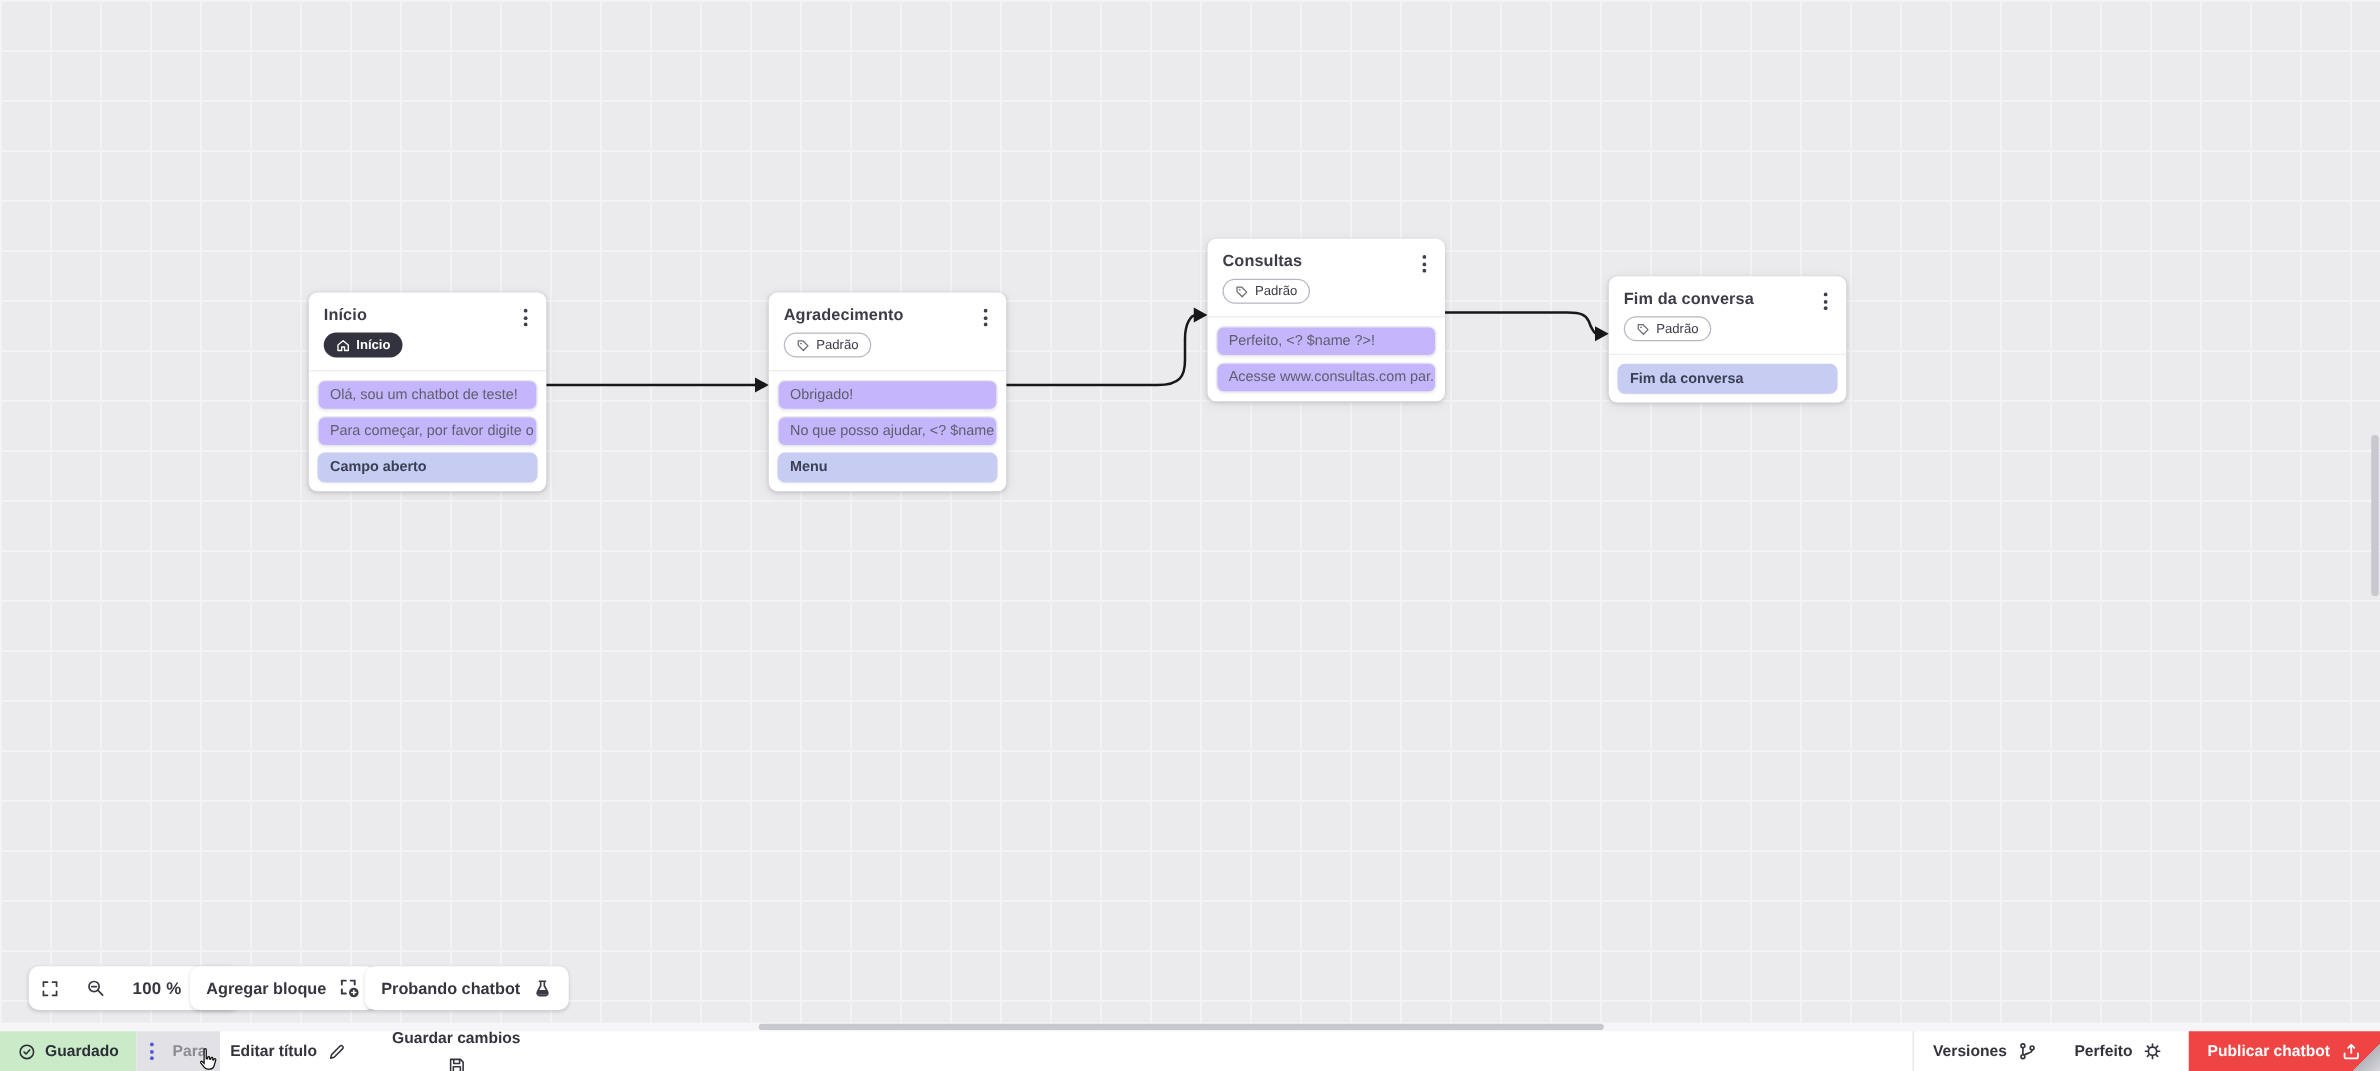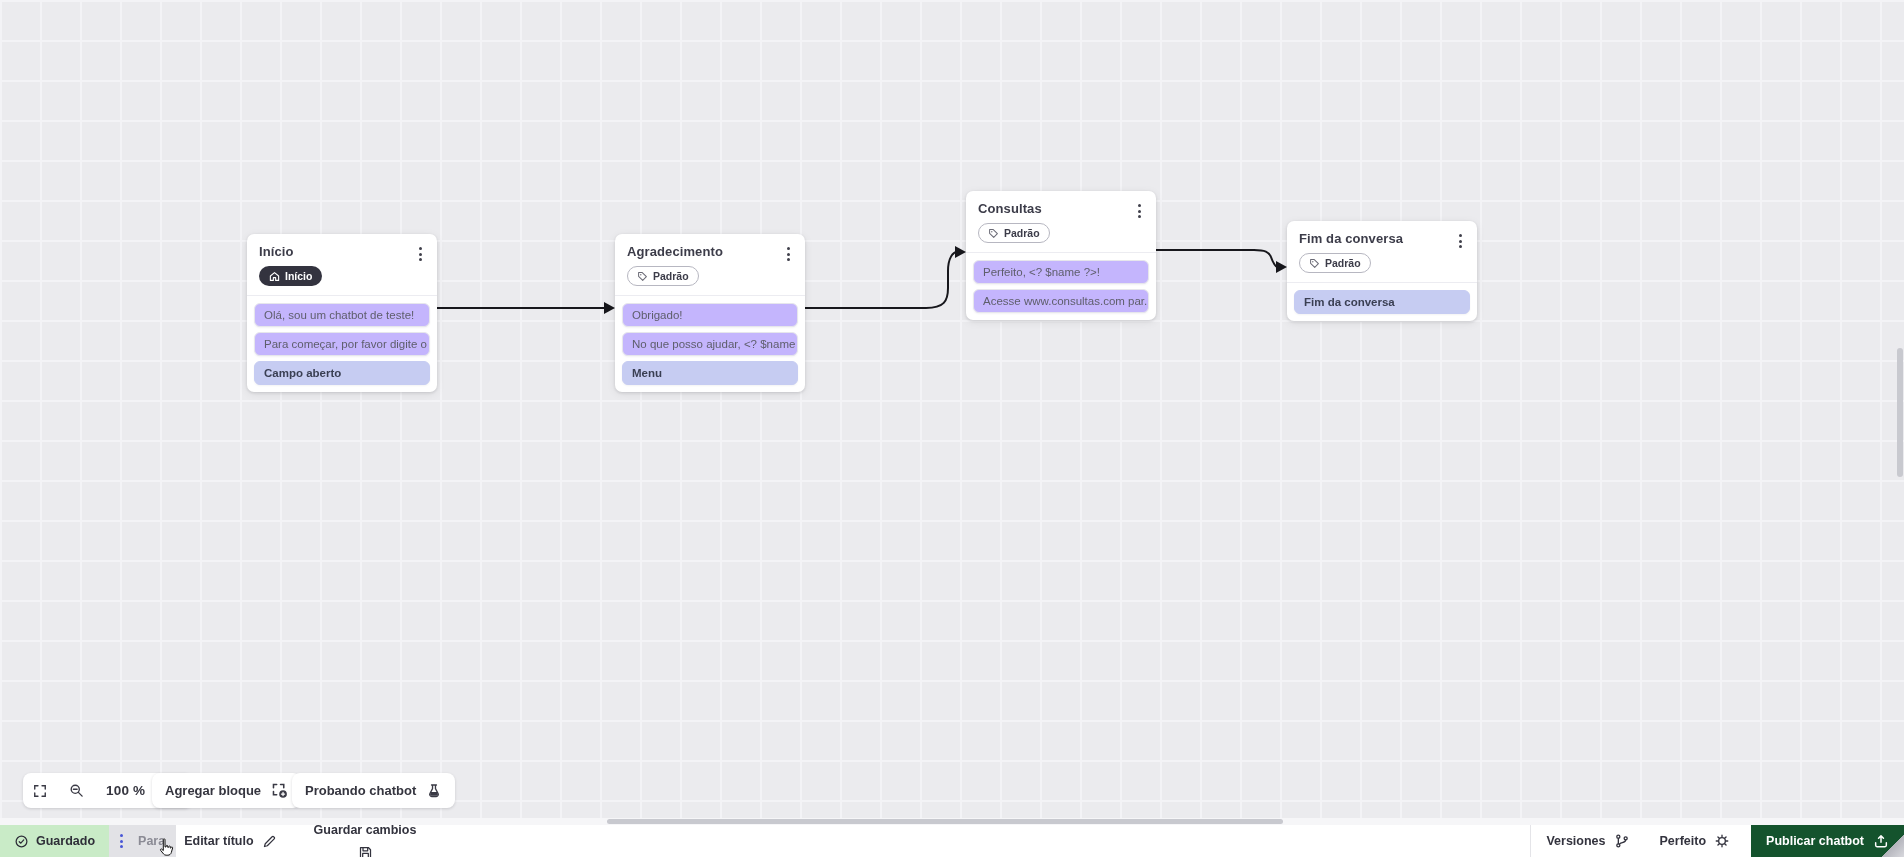--- a/index.html
+++ b/index.html
@@ -37,21 +37,21 @@
   }
   .kebab i { width:3px; height:3px; border-radius:50%; background:#3f3f4a; }
   .badge-dark {
     display:inline-flex; align-items:center; gap:5px; margin-top:7px;
     background:#33333f; color:#fff; border-radius:999px; padding:4px 10px;
     font-size:10.5px; font-weight:700;
   }
   .badge-outline {
     display:inline-flex; align-items:center; gap:5px; margin-top:7px;
     background:#fff; color:#3c3c49; border:1px solid #b7b7c1; border-radius:999px;
-    padding:3px 9px; font-size:10.5px; font-weight:700;
+    padding:3px 9px; font-size:10.5px; font-weight:400;
   }
   .badge-outline svg { color:#6a6a75; }
   .node-body {
     border-top:1px solid #ececf1; padding:7px;
     display:flex; flex-direction:column; gap:5px;
   }
   .msg {
     background:#c4b5fd; border:1px solid #e6e6ec; border-radius:6px;
     box-shadow:0 1px 2px rgba(25,25,35,.05);
     padding:5px 9px; font-size:11.5px; color:#5e5e6b;
@@ -91,21 +91,21 @@
   .flow-tab .label { color:#8b8b95; font-weight:700; }
   .kebab-v { display:flex; flex-direction:column; gap:2.5px; cursor:pointer; }
   .kebab-v i { width:3px; height:3px; border-radius:50%; background:#4856d6; }
   .bar-btn { display:flex; align-items:center; gap:8px; font-weight:700; color:#33333e; cursor:pointer; }
   .edit-title { margin-left:8px; }
   .save-changes { margin-left:37px;flex-direction:column; }
   .bar-spacer { flex:1; }
   .bar-divider { width:1px; height:32px; background:#e4e4e8; }
   .versions, .settings { padding:0 15px; height:100%; }
   .publish-btn {
-    height:100%; background:#14532d; color:#fff; font-weight:700;
+    height:100%; background:#ef4444; color:#fff; font-weight:700;
     display:flex; align-items:center; gap:9px; padding:0 15px; margin-left:6px; cursor:pointer;
   }
   .corner-fold {
     position:absolute; right:0; bottom:0; width:22px; height:22px;
     background:linear-gradient(135deg, transparent 49%, #b4b5bc 50%, #d8d8dd 100%);
   }
   
   .mouse-cursor { position:absolute; left:159px; top:838px; z-index:60; pointer-events:none; }
   .icon { flex:none; display:inline-flex; }
 </style>

